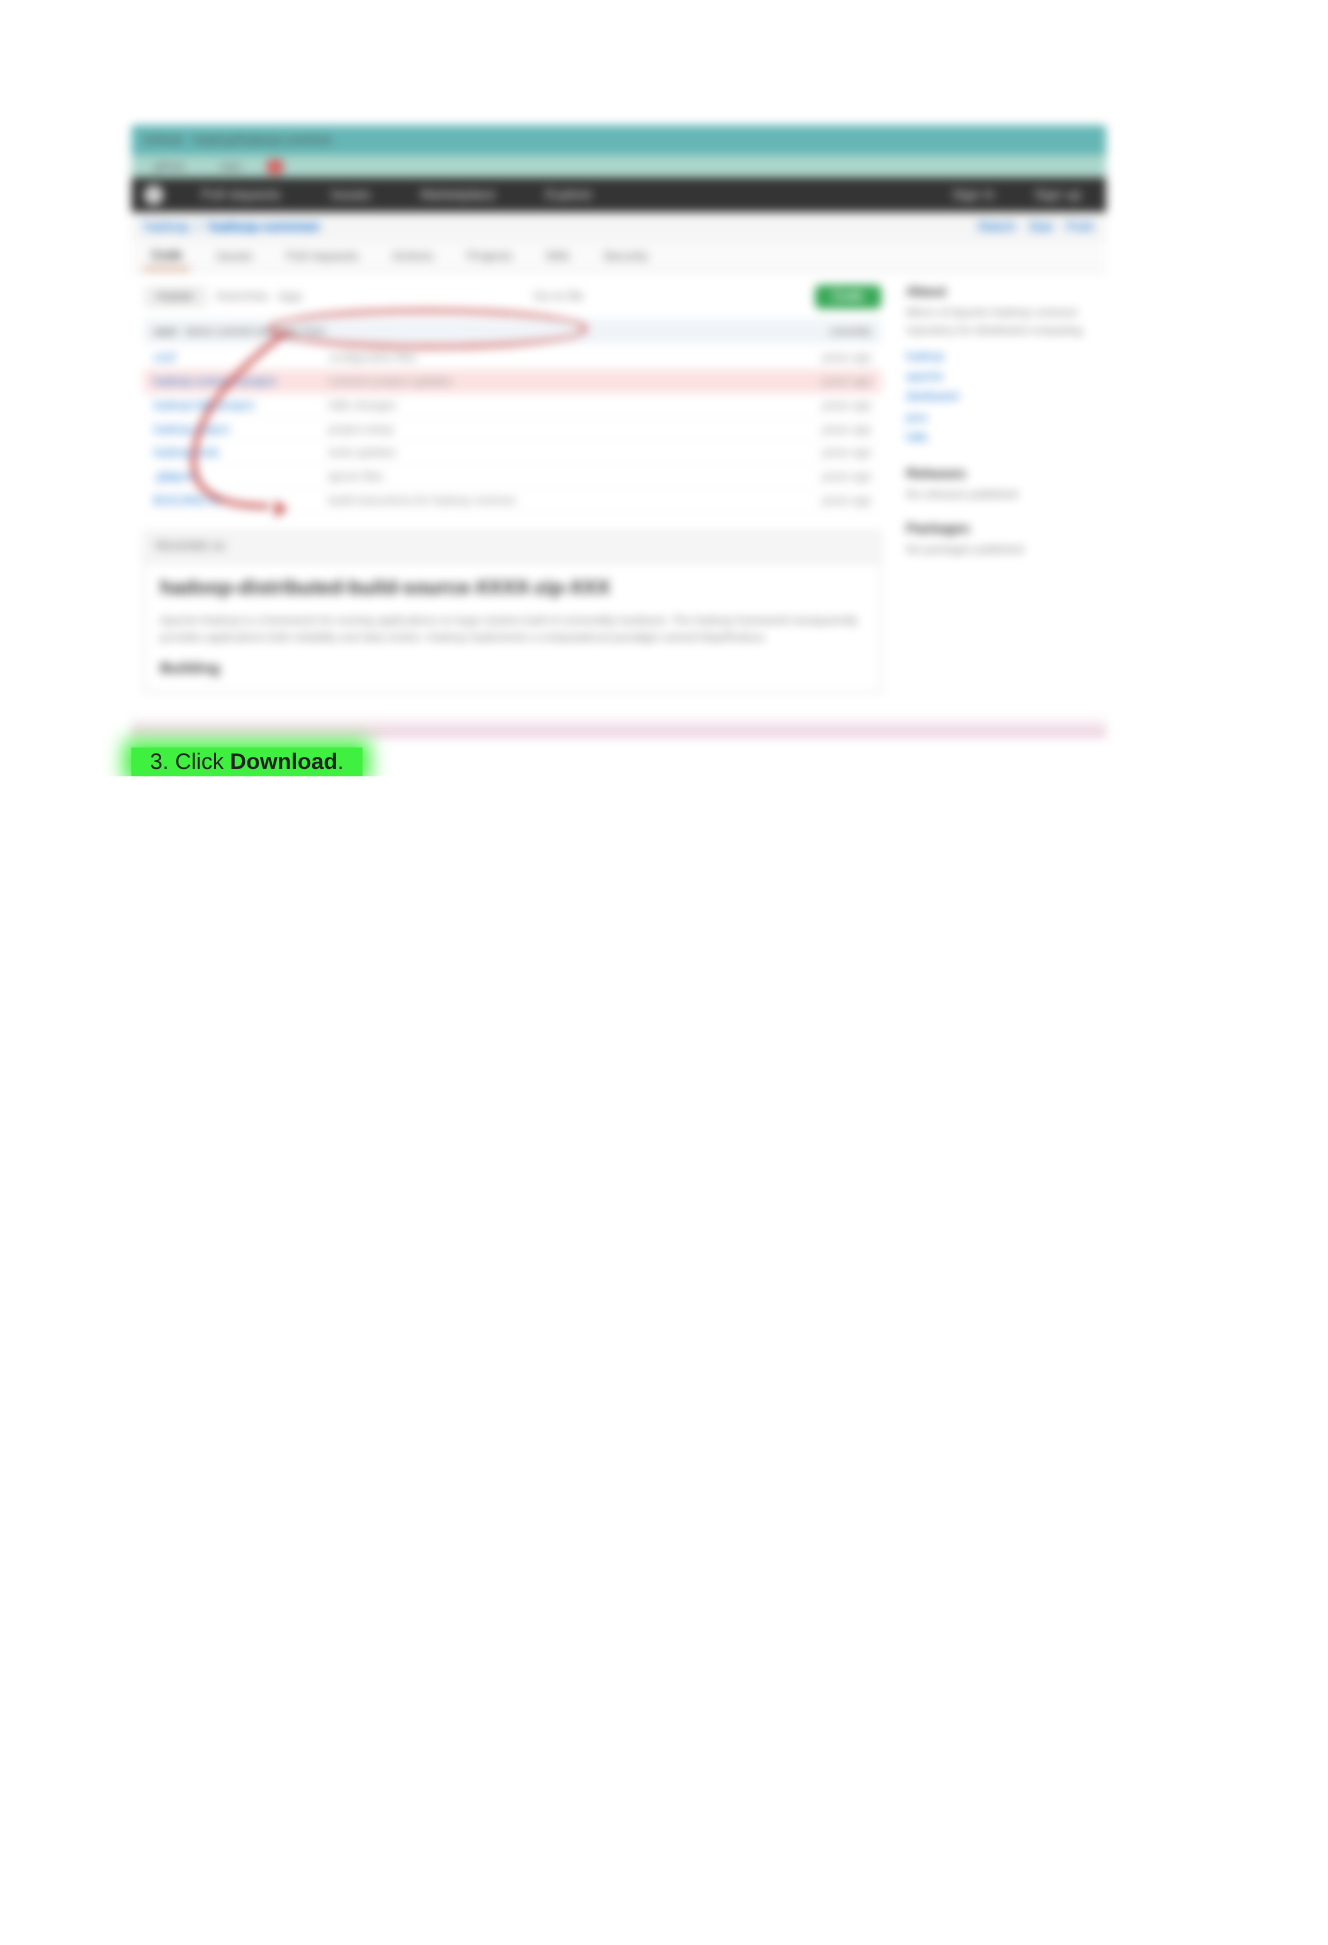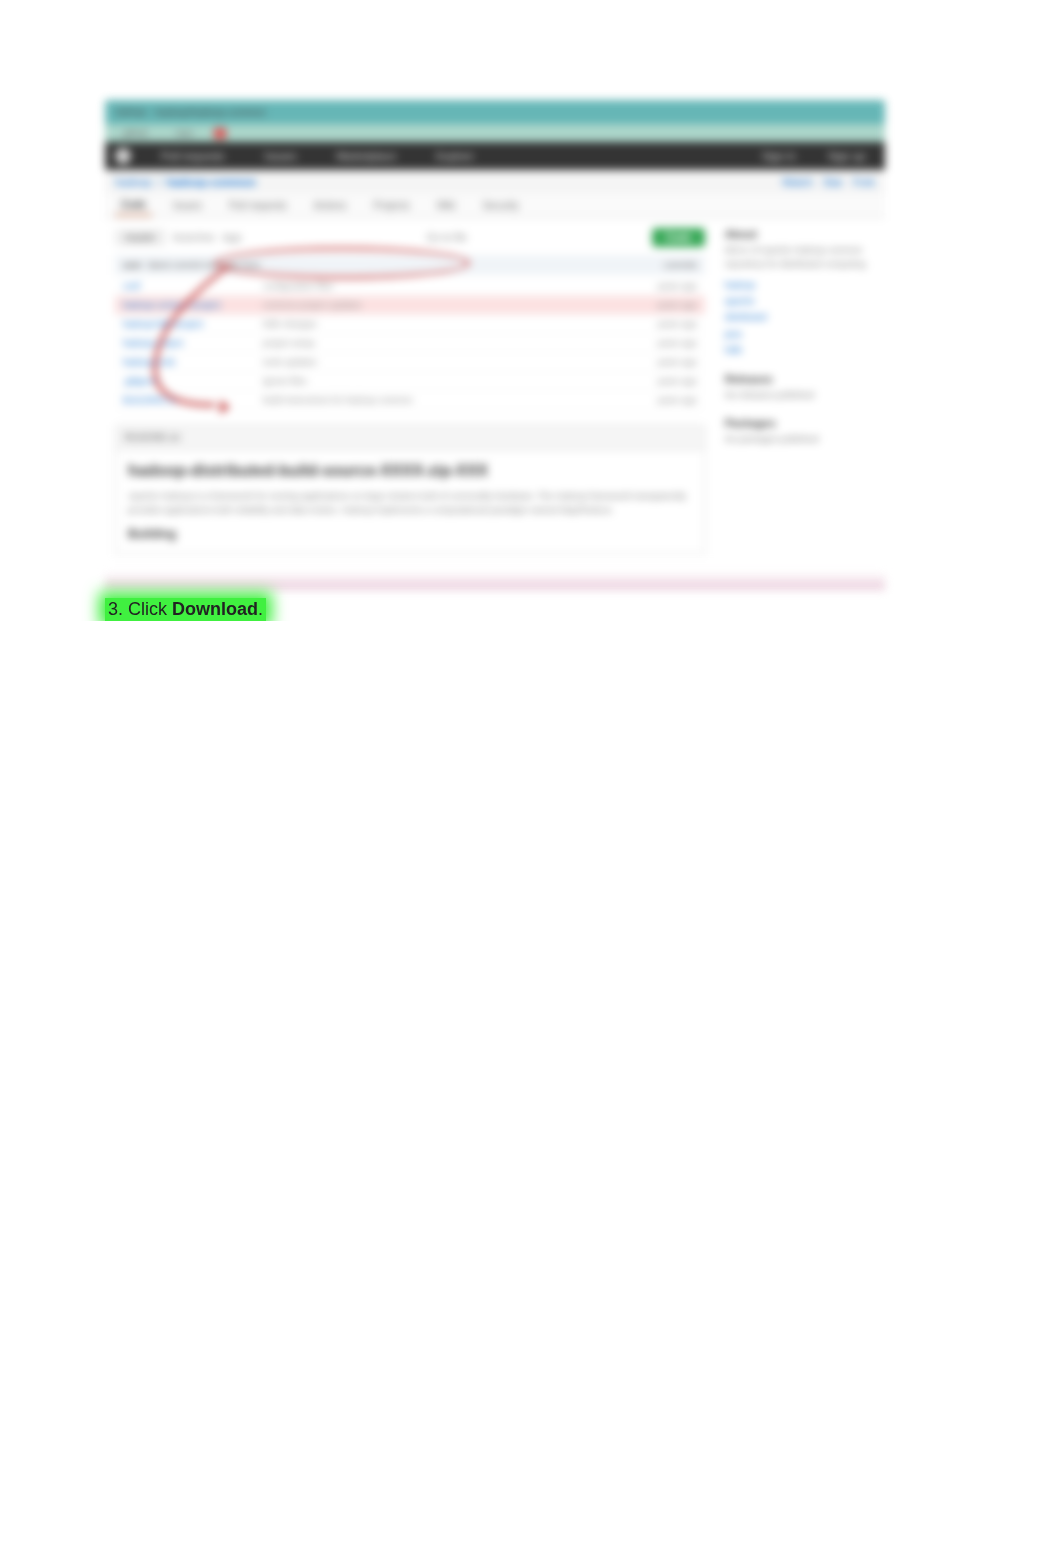--- a/index.html
+++ b/index.html
@@ -251,21 +251,21 @@
       z-index: 10;
     }
     .instruction-line {
       position: relative;
       margin-left: 105px;
       margin-top: 8px;
       font-size: 18px;
       color: #222;
       display: inline-block;
       background: #40f040;
-      padding: 1px 3px;
+      padding: 1px 15px;
       box-shadow: 0 0 15px 6px #40f040;
     }
     .instruction-line b {
       font-weight: bold;
     }
     .gradient-overlay {
       position: absolute;
       bottom: 0;
       left: 0;
       width: 100%;

